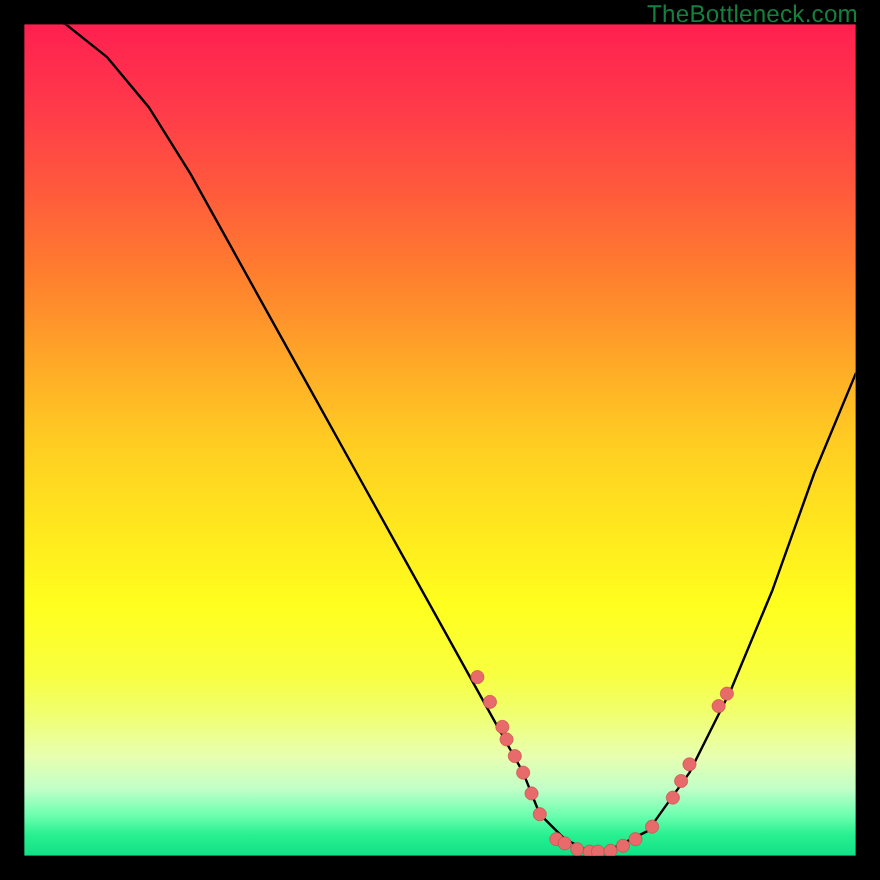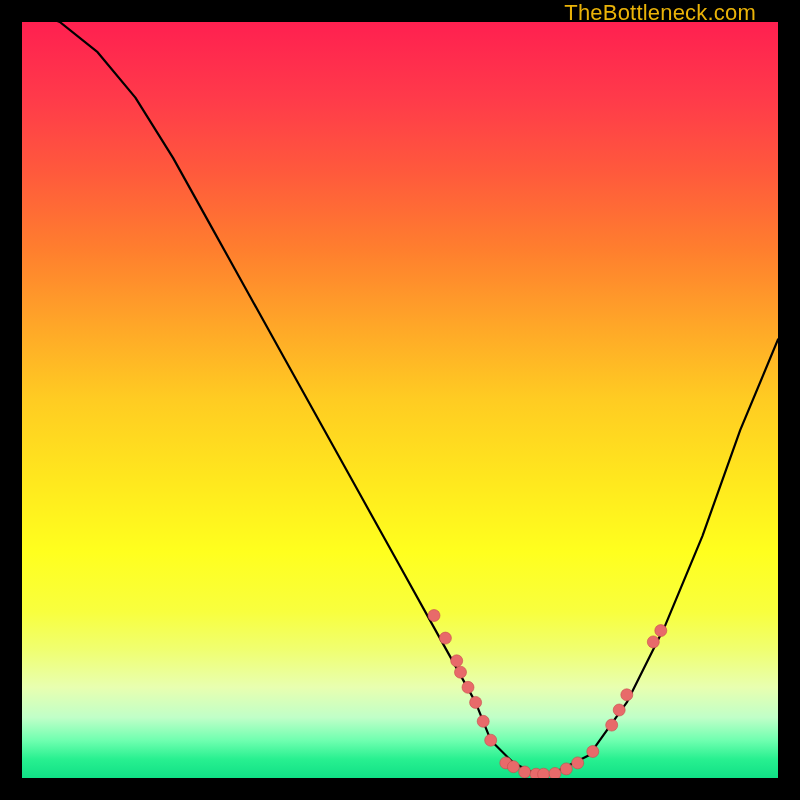--- a/index.html
+++ b/index.html
@@ -35,25 +35,25 @@
       #e8ffb0 88%,
       #c0ffc8 92%,
       #70ffb0 95%,
       #28f090 97.5%,
       #10e086 100%
     );
   }
   .watermark {
     position: absolute;
     top: 0;
-    right: 44px;
+    right: 20px;
     font-family: Arial, Helvetica, sans-serif;
     font-size: 22px;
     font-weight: 500;
-    color: #eab308;
+    color: #15803d;
     letter-spacing: 0.2px;
     z-index: 3;
   }
   svg.curve {
     position: absolute;
     inset: 0;
     z-index: 2;
   }
   .dot {
     fill: #e86a6a;

